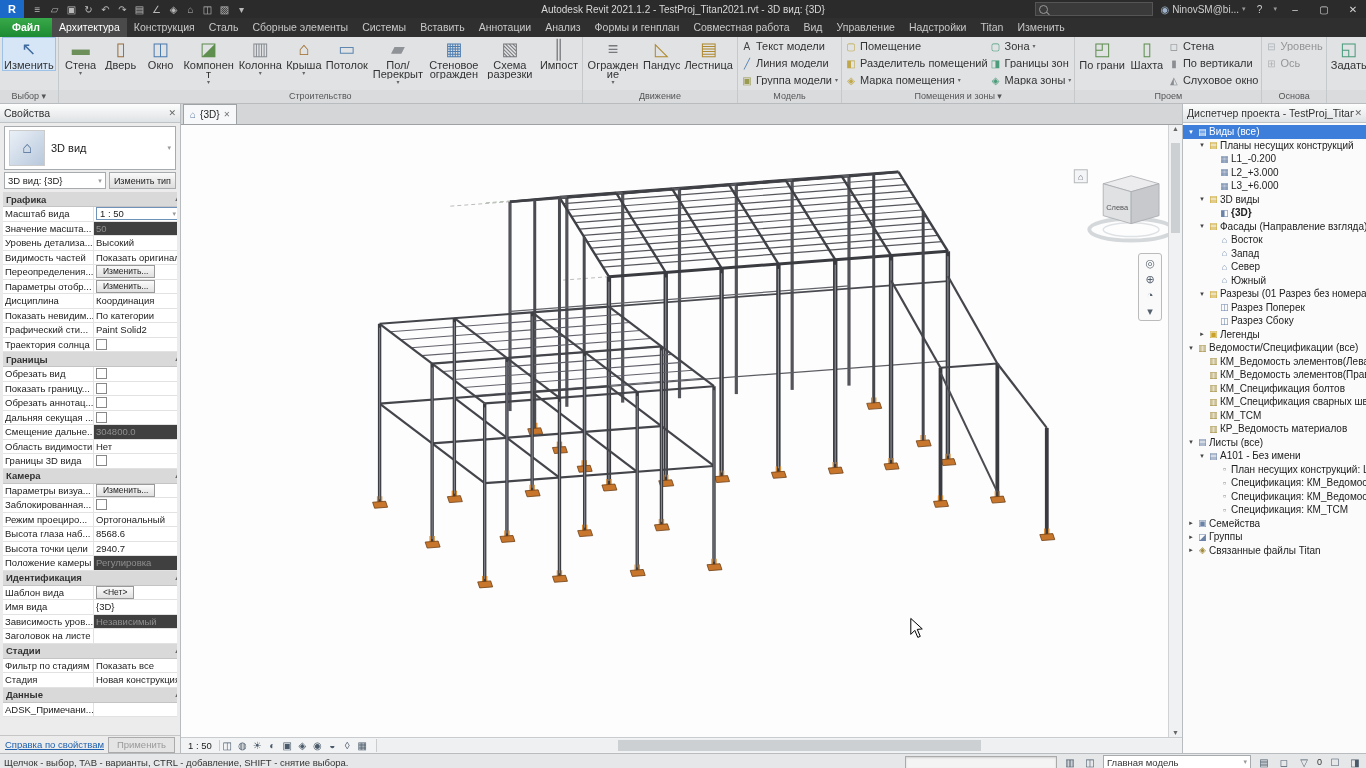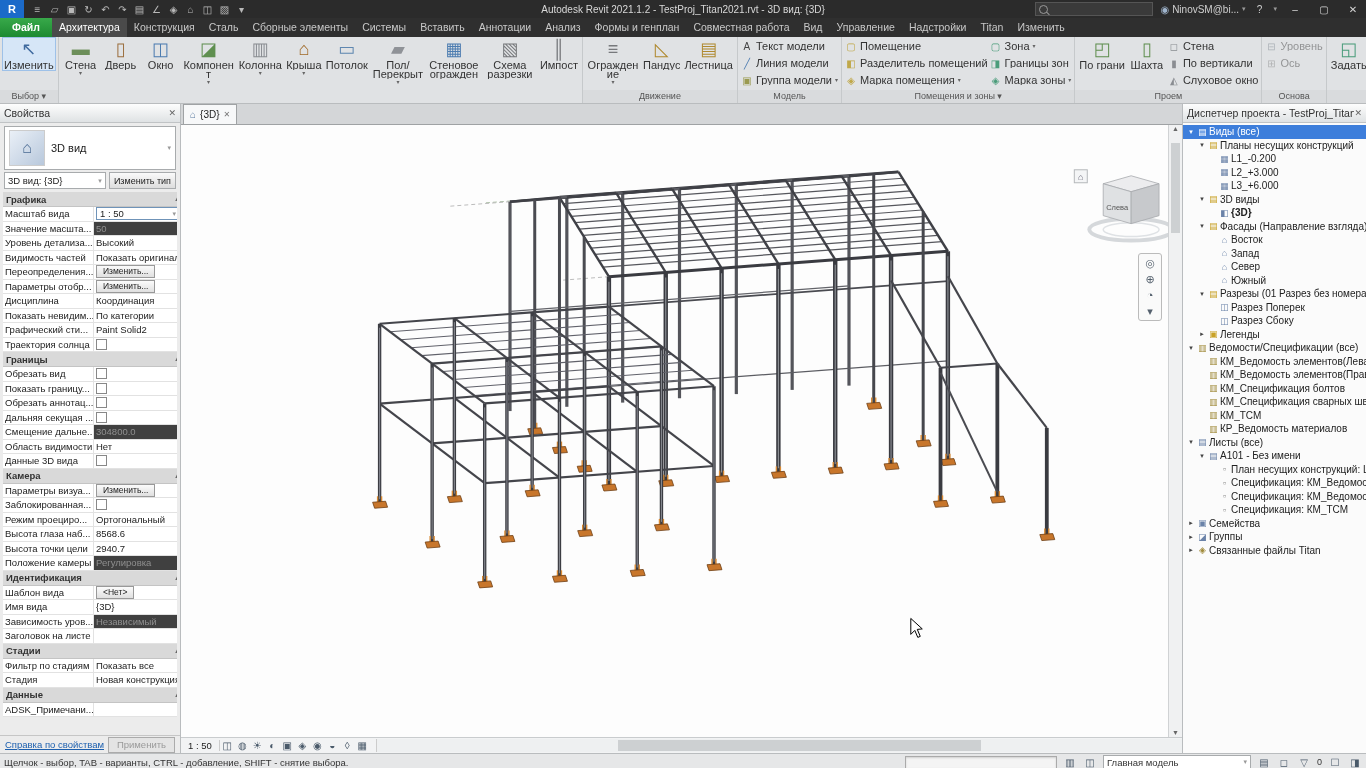--- a/index.html
+++ b/index.html
@@ -220,20 +220,21 @@
           </div>
           <div class="rbtn-big">
             <span class="ric" style="color: rgb(119, 121, 124);">▧</span>
             <span class="rtxt">Схема разрезки стены</span>
           </div>
           <div class="rbtn-big">
             <span class="ric" style="color: rgb(119, 121, 124);">║</span>
             <span class="rtxt">Импост</span>
           </div>
         </div>
+        <div class="rlabel">Строительство</div>
       </div>
       <div class="rgroup">
         <div class="rbody">
           <div class="rbtn-big">
             <span class="ric" style="color: rgb(119, 121, 124);">≡</span>
             <span class="rtxt">Ограждение</span>
             <span class="rdd">▾</span>
           </div>
           <div class="rbtn-big">
             <span class="ric" style="color: rgb(176, 138, 48);">◺</span>
@@ -475,21 +476,21 @@
             </div>
             <div class="prow">
               <div class="plabel">Смещение дальне...</div>
               <div class="pval readonly">304800.0</div>
             </div>
             <div class="prow">
               <div class="plabel">Область видимости</div>
               <div class="pval">Нет</div>
             </div>
             <div class="prow">
-              <div class="plabel">Данные 3D вида</div>
+              <div class="plabel">Границы 3D вида</div>
               <div class="pval">
                 <span class="cb"></span>
               </div>
             </div>
             <div class="psec">
               <span>Камера</span>
               <span class="caret">▴</span>
             </div>
             <div class="prow">
               <div class="plabel">Параметры визуа...</div>

